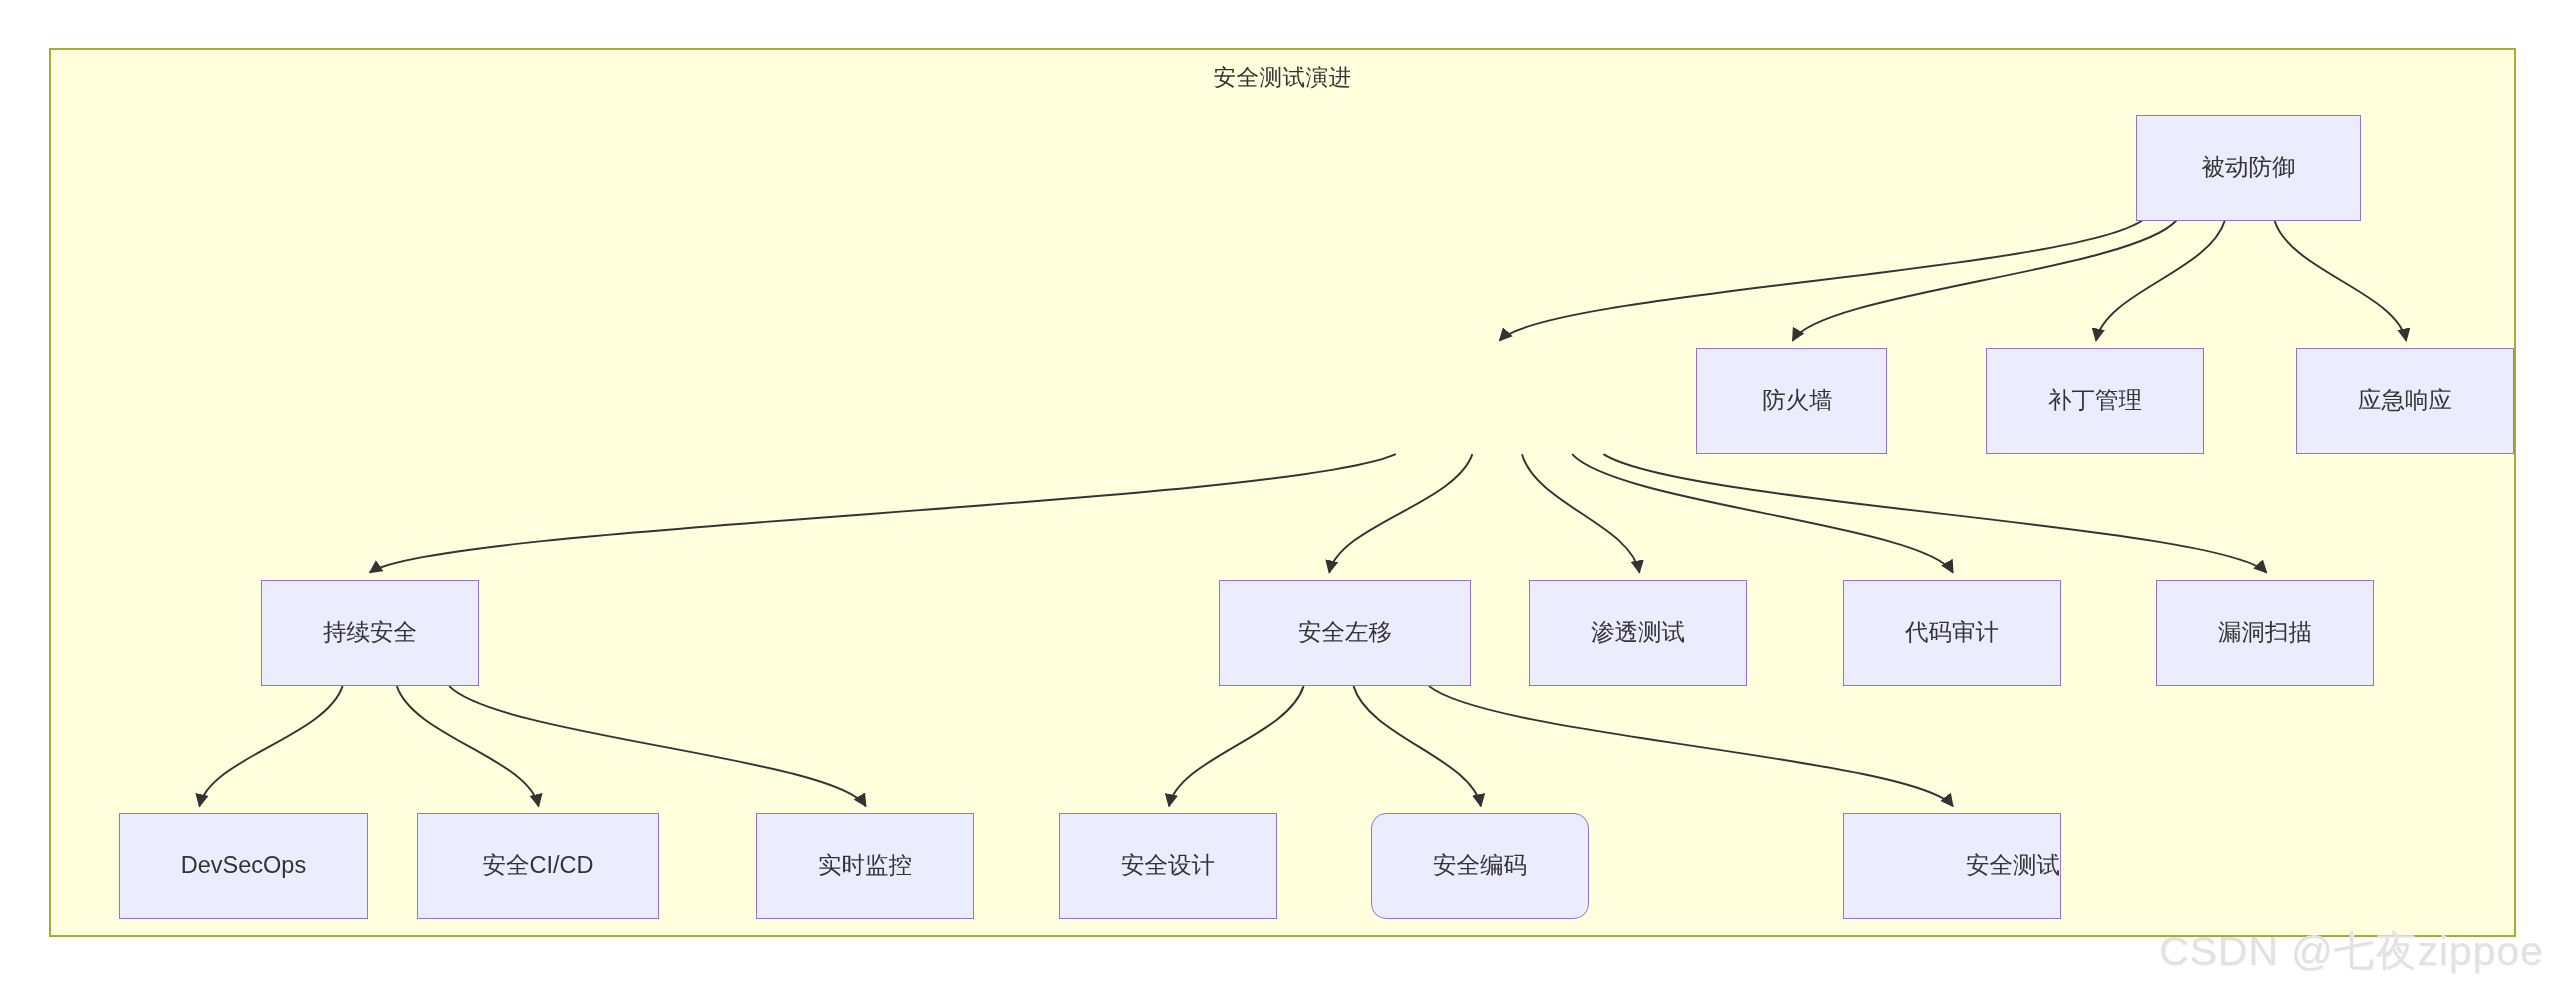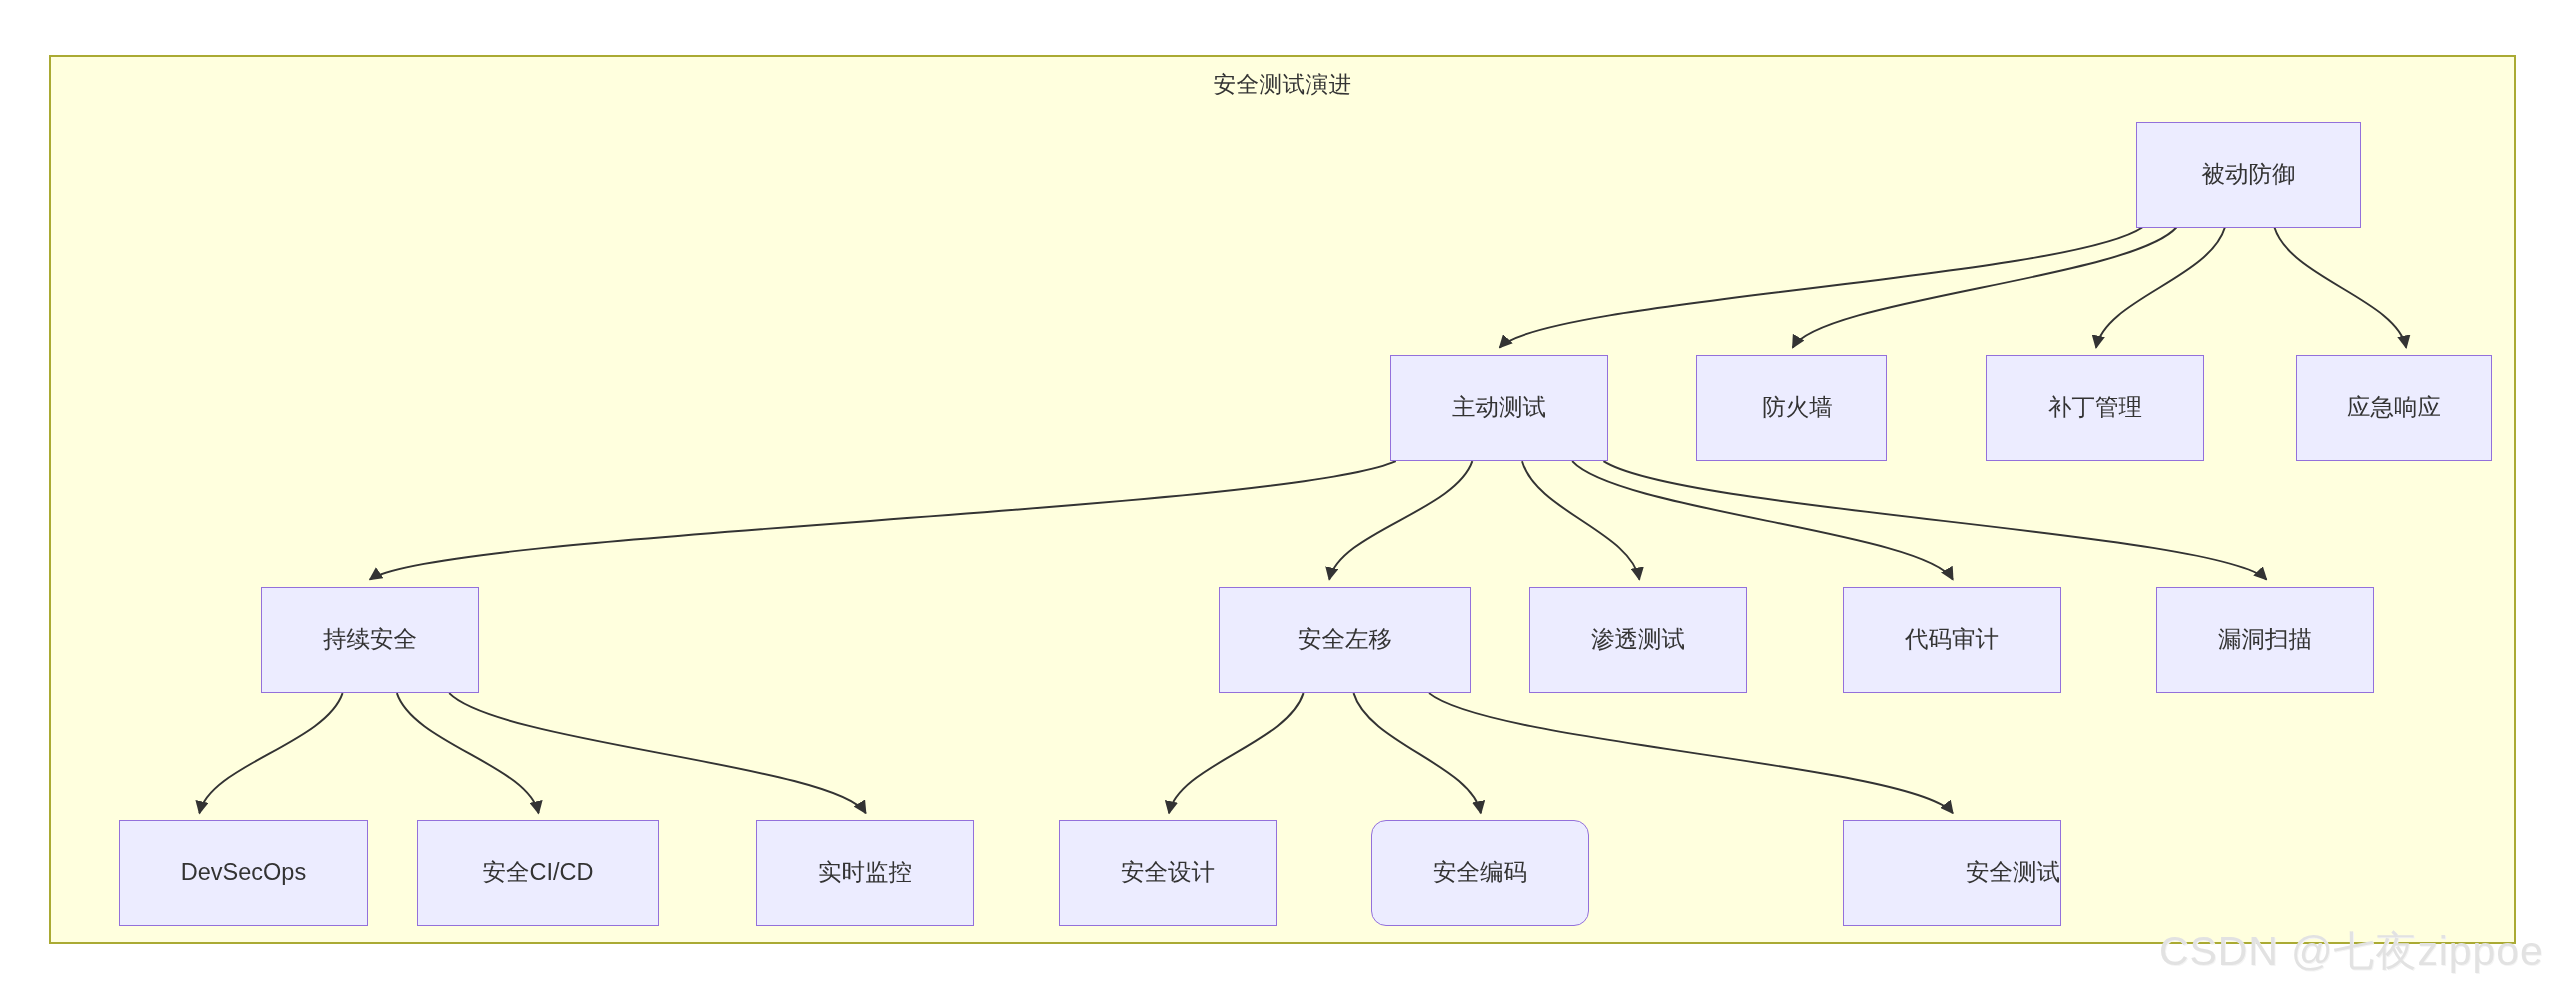--- a/index.html
+++ b/index.html
@@ -11,21 +11,21 @@
     width: 2576px;
     height: 993px;
     position: relative;
     font-family: "Liberation Sans", "DejaVu Sans", sans-serif;
     overflow: hidden;
   }
 
   #diagram-canvas {
     position: absolute;
     left: 49px;
-    top: 55px;
+    top: 48px;
     width: 2467px;
     height: 889px;
     background: #ffffde;
     border: 2.6px solid #aaaa33;
     box-sizing: border-box;
   }
 
   #diagram-title {
     position: absolute;
     left: 0;
@@ -114,30 +114,27 @@
         <path d="M 1440.7616 731 C 1422.3376 788.96, 1297.0544 813.8, 1286 869" marker-end="url(#arrow)"></path>
         <path d="M 1498.1504 731 C 1515.5944 788.96, 1634.2136 813.8, 1644.68 869" marker-end="url(#arrow)"></path>
         <path d="M 1585.0176 731 C 1656.7536 788.96, 2144.5584 813.8, 2187.6 869" marker-end="url(#arrow)"></path>
       </g>
   </svg>
 
   <div id="node-layer">
       <div class="node" style="left: 2085px; top: 65px; width: 225px; height: 106px;">
         <span class="node-label">被动防御</span>
       </div>
-      <div class="node" style="left: 1339px; top: 298px; width: 218px; height: 106px;">
-        <span class="node-label">主动测试</span>
-      </div>
       <div class="node" style="left: 1645px; top: 298px; width: 191px; height: 106px; padding-left: 12px;">
         <span class="node-label">防火墙</span>
       </div>
       <div class="node" style="left: 1935px; top: 298px; width: 218px; height: 106px;">
         <span class="node-label">补丁管理</span>
       </div>
-      <div class="node" style="left: 2245px; top: 298px; width: 196px; height: 106px;">
+      <div class="node" style="left: 2245px; top: 298px; width: 218px; height: 106px;">
         <span class="node-label">应急响应</span>
       </div>
       <div class="node" style="left: 210px; top: 530px; width: 218px; height: 106px;">
         <span class="node-label">持续安全</span>
       </div>
       <div class="node" style="left: 1168px; top: 530px; width: 252px; height: 106px;">
         <span class="node-label">安全左移</span>
       </div>
       <div class="node" style="left: 1478px; top: 530px; width: 218px; height: 106px;">
         <span class="node-label">渗透测试</span>

